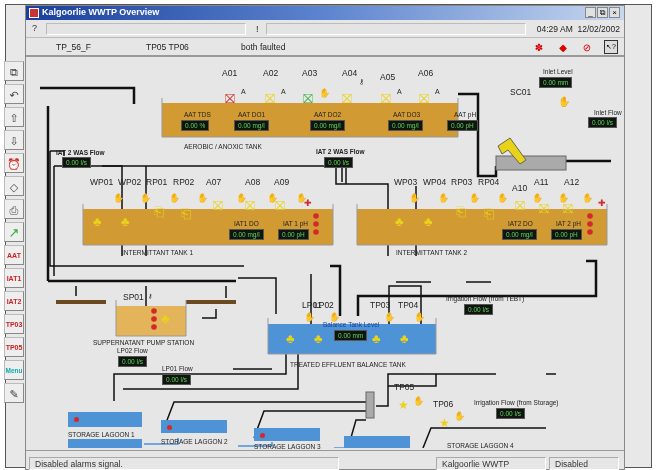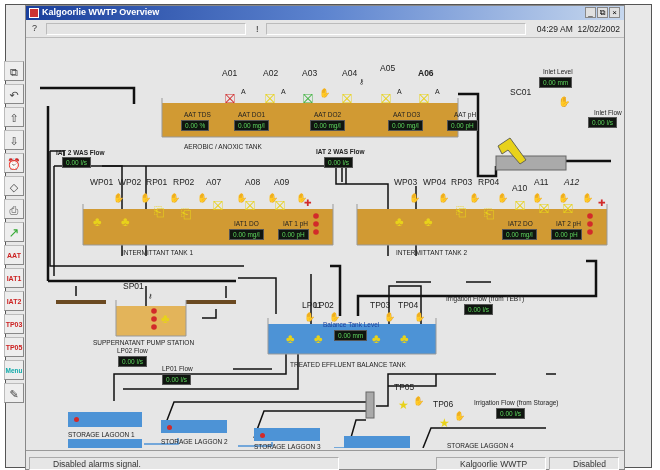--- a/index.html
+++ b/index.html
@@ -25,21 +25,21 @@
   .tb.red{color:#c22;font-size:7px;font-weight:bold;}
   .tb.green{color:#3a3;font-size:13px;}
   .tb.cyan{color:#1aa;font-size:6.5px;font-weight:bold;}
   .canvas{position:absolute;left:0;top:50px;width:598px;height:392px;}
   .canvas svg{position:absolute;left:0;top:0;}
   .lbl{position:absolute;font-size:8px;color:#222;white-space:nowrap;}
   .lbl.sm{font-size:6.5px;}
   .lbl.tag{font-size:8.5px;}
   .disp{position:absolute;background:#101510;border:1px solid #555;color:#5cd65c;font-size:6.5px;line-height:9px;height:9px;padding:0 3px;white-space:nowrap;text-align:center;}
   .statusbar{position:absolute;left:0;bottom:0;right:0;height:18px;border-top:1px solid #999;background:#e6e6e6;}
-  .statusbar .seg{position:absolute;top:6px;height:13px;border:1px solid #aaa;border-right-color:#fff;border-bottom-color:#fff;font-size:8.5px;line-height:13px;padding-left:23px;color:#333;box-sizing:border-box;}
+  .statusbar .seg{position:absolute;top:6px;height:13px;border:1px solid #aaa;border-right-color:#fff;border-bottom-color:#fff;font-size:8.5px;line-height:13px;padding-left:5px;color:#333;box-sizing:border-box;}
 </style>
 </head>
 <body>
 
 <div class="frame"></div>
 
 <div class="win">
   <div class="titlebar">
     <div class="appicon"></div>
     <div class="title">Kalgoorlie WWTP Overview</div>
@@ -51,20 +51,31 @@
   </div>
 
   <div class="bar1">
     <span class="q">?</span>
     <div class="field" style="left:20px;top:2px;width:200px;"></div>
     <span class="lbl" style="left:230px;top:3px;font-size:9px;">!</span>
     <div class="field" style="left:240px;top:2px;width:260px;"></div>
     <span class="time"><span>04:29 AM</span>&nbsp;&nbsp;<span>12/02/2002</span></span>
   </div>
 
+  <div class="bar2">
+    <span class="t" style="left:30px;">TP_56_F</span>
+    <span class="t" style="left:120px;">TP05 TP06</span>
+    <span class="t" style="left:215px;">both faulted</span>
+    <div class="alarmicons">
+      <span>✽</span>
+      <span>◆</span>
+      <span>⊘</span>
+      <div class="helpbtn">↖?</div>
+    </div>
+  </div>
 
   <div class="toolbar">
     <div class="tb">⧉</div>
     <div class="tb">↶</div>
     <div class="tb">⇧</div>
     <div class="tb">⇩</div>
     <div class="tb">⏰</div>
     <div class="tb">◇</div>
     <div class="tb">⎙</div>
     <div class="tb green">↗</div>
@@ -185,22 +196,22 @@
     <div class="disp" style="left:513px;top:21px;">0.00 mm</div>
     <span class="lbl tag" style="left:484px;top:31px;">SC01</span>
     <span class="lbl" style="left:532px;top:40px;font-size:10px;">✋</span>
     <span class="lbl sm" style="left:568px;top:53px;">Inlet Flow</span>
     <div class="disp" style="left:562px;top:61px;">0.00 l/s</div>
 
     <span class="lbl tag" style="left:196px;top:12px;">A01</span>
     <span class="lbl tag" style="left:237px;top:12px;">A02</span>
     <span class="lbl tag" style="left:276px;top:12px;">A03</span>
     <span class="lbl tag" style="left:316px;top:12px;">A04</span>
-    <span class="lbl tag" style="left:354px;top:7px;">A05</span>
-    <span class="lbl tag" style="left:392px;top:12px;font-weight:bold;">A06</span>
+    <span class="lbl tag" style="left:354px;top:16px;">A05</span>
+    <span class="lbl tag" style="left:392px;top:12px;">A06</span>
     <span class="lbl" style="left:333px;top:22px;font-size:7px;">⚷</span>
 
     <span class="lbl" style="left:199px;top:35px;font-size:13px;color:#d22a2a;">⛝</span>
     <span class="lbl" style="left:215px;top:32px;font-size:7px;">A</span>
     <span class="lbl" style="left:239px;top:35px;font-size:13px;color:#e8d21a;">⛝</span>
     <span class="lbl" style="left:255px;top:32px;font-size:7px;">A</span>
     <span class="lbl" style="left:277px;top:35px;font-size:13px;color:#3fb33f;">⛝</span>
     <span class="lbl" style="left:293px;top:32px;font-size:9px;">✋</span>
     <span class="lbl" style="left:316px;top:35px;font-size:13px;color:#e8d21a;">⛝</span>
     <span class="lbl" style="left:355px;top:35px;font-size:13px;color:#e8d21a;">⛝</span>
@@ -254,21 +265,21 @@
     <span class="lbl sm" style="left:257px;top:164px;">IAT 1 pH</span>
     <div class="disp" style="left:252px;top:173px;">0.00 pH</div>
     <span class="lbl sm" style="left:96px;top:193px;">INTERMITTANT TANK 1</span>
 
     <span class="lbl tag" style="left:368px;top:121px;">WP03</span>
     <span class="lbl tag" style="left:397px;top:121px;">WP04</span>
     <span class="lbl tag" style="left:425px;top:121px;">RP03</span>
     <span class="lbl tag" style="left:452px;top:121px;">RP04</span>
     <span class="lbl tag" style="left:486px;top:127px;">A10</span>
     <span class="lbl tag" style="left:508px;top:121px;">A11</span>
-    <span class="lbl tag" style="left:538px;top:121px;font-style:italic;">A12</span>
+    <span class="lbl tag" style="left:538px;top:121px;">A12</span>
 
     <span class="lbl" style="left:383px;top:137px;font-size:9px;">✋</span>
     <span class="lbl" style="left:412px;top:137px;font-size:9px;">✋</span>
     <span class="lbl" style="left:443px;top:137px;font-size:9px;">✋</span>
     <span class="lbl" style="left:471px;top:137px;font-size:9px;">✋</span>
     <span class="lbl" style="left:506px;top:137px;font-size:9px;">✋</span>
     <span class="lbl" style="left:532px;top:137px;font-size:9px;">✋</span>
     <span class="lbl" style="left:556px;top:137px;font-size:9px;">✋</span>
     <span class="lbl" style="left:369px;top:158px;font-size:13px;color:#e8d21a;">♣</span>
     <span class="lbl" style="left:398px;top:158px;font-size:13px;color:#e8d21a;">♣</span>
@@ -278,21 +289,21 @@
     <span class="lbl" style="left:513px;top:145px;font-size:13px;color:#e8d21a;">⛝</span>
     <span class="lbl" style="left:537px;top:145px;font-size:13px;color:#e8d21a;">⛝</span>
     <span class="lbl" style="left:572px;top:142px;font-size:9px;color:#d22a2a;">✚</span>
 
     <span class="lbl sm" style="left:482px;top:164px;">IAT2 DO</span>
     <div class="disp" style="left:476px;top:173px;">0.00 mg/l</div>
     <span class="lbl sm" style="left:530px;top:164px;">IAT 2 pH</span>
     <div class="disp" style="left:525px;top:173px;">0.00 pH</div>
     <span class="lbl sm" style="left:370px;top:193px;">INTERMITTANT TANK 2</span>
 
-    <span class="lbl tag" style="left:97px;top:225px;">SP01</span>
+    <span class="lbl tag" style="left:97px;top:236px;">SP01</span>
     <span class="lbl" style="left:122px;top:236px;font-size:6px;">⚷</span>
     <span class="lbl" style="left:135px;top:255px;font-size:13px;color:#e8d21a;">♣</span>
     <span class="lbl sm" style="left:67px;top:283px;">SUPPERNATANT PUMP STATION</span>
     <span class="lbl sm" style="left:91px;top:291px;">LP02 Flow</span>
     <div class="disp" style="left:92px;top:300px;">0.00 l/s</div>
     <span class="lbl sm" style="left:136px;top:309px;">LP01 Flow</span>
     <div class="disp" style="left:136px;top:318px;">0.00 l/s</div>
 
     <span class="lbl tag" style="left:276px;top:244px;">LP01</span>
     <span class="lbl tag" style="left:288px;top:244px;">LP02</span>

